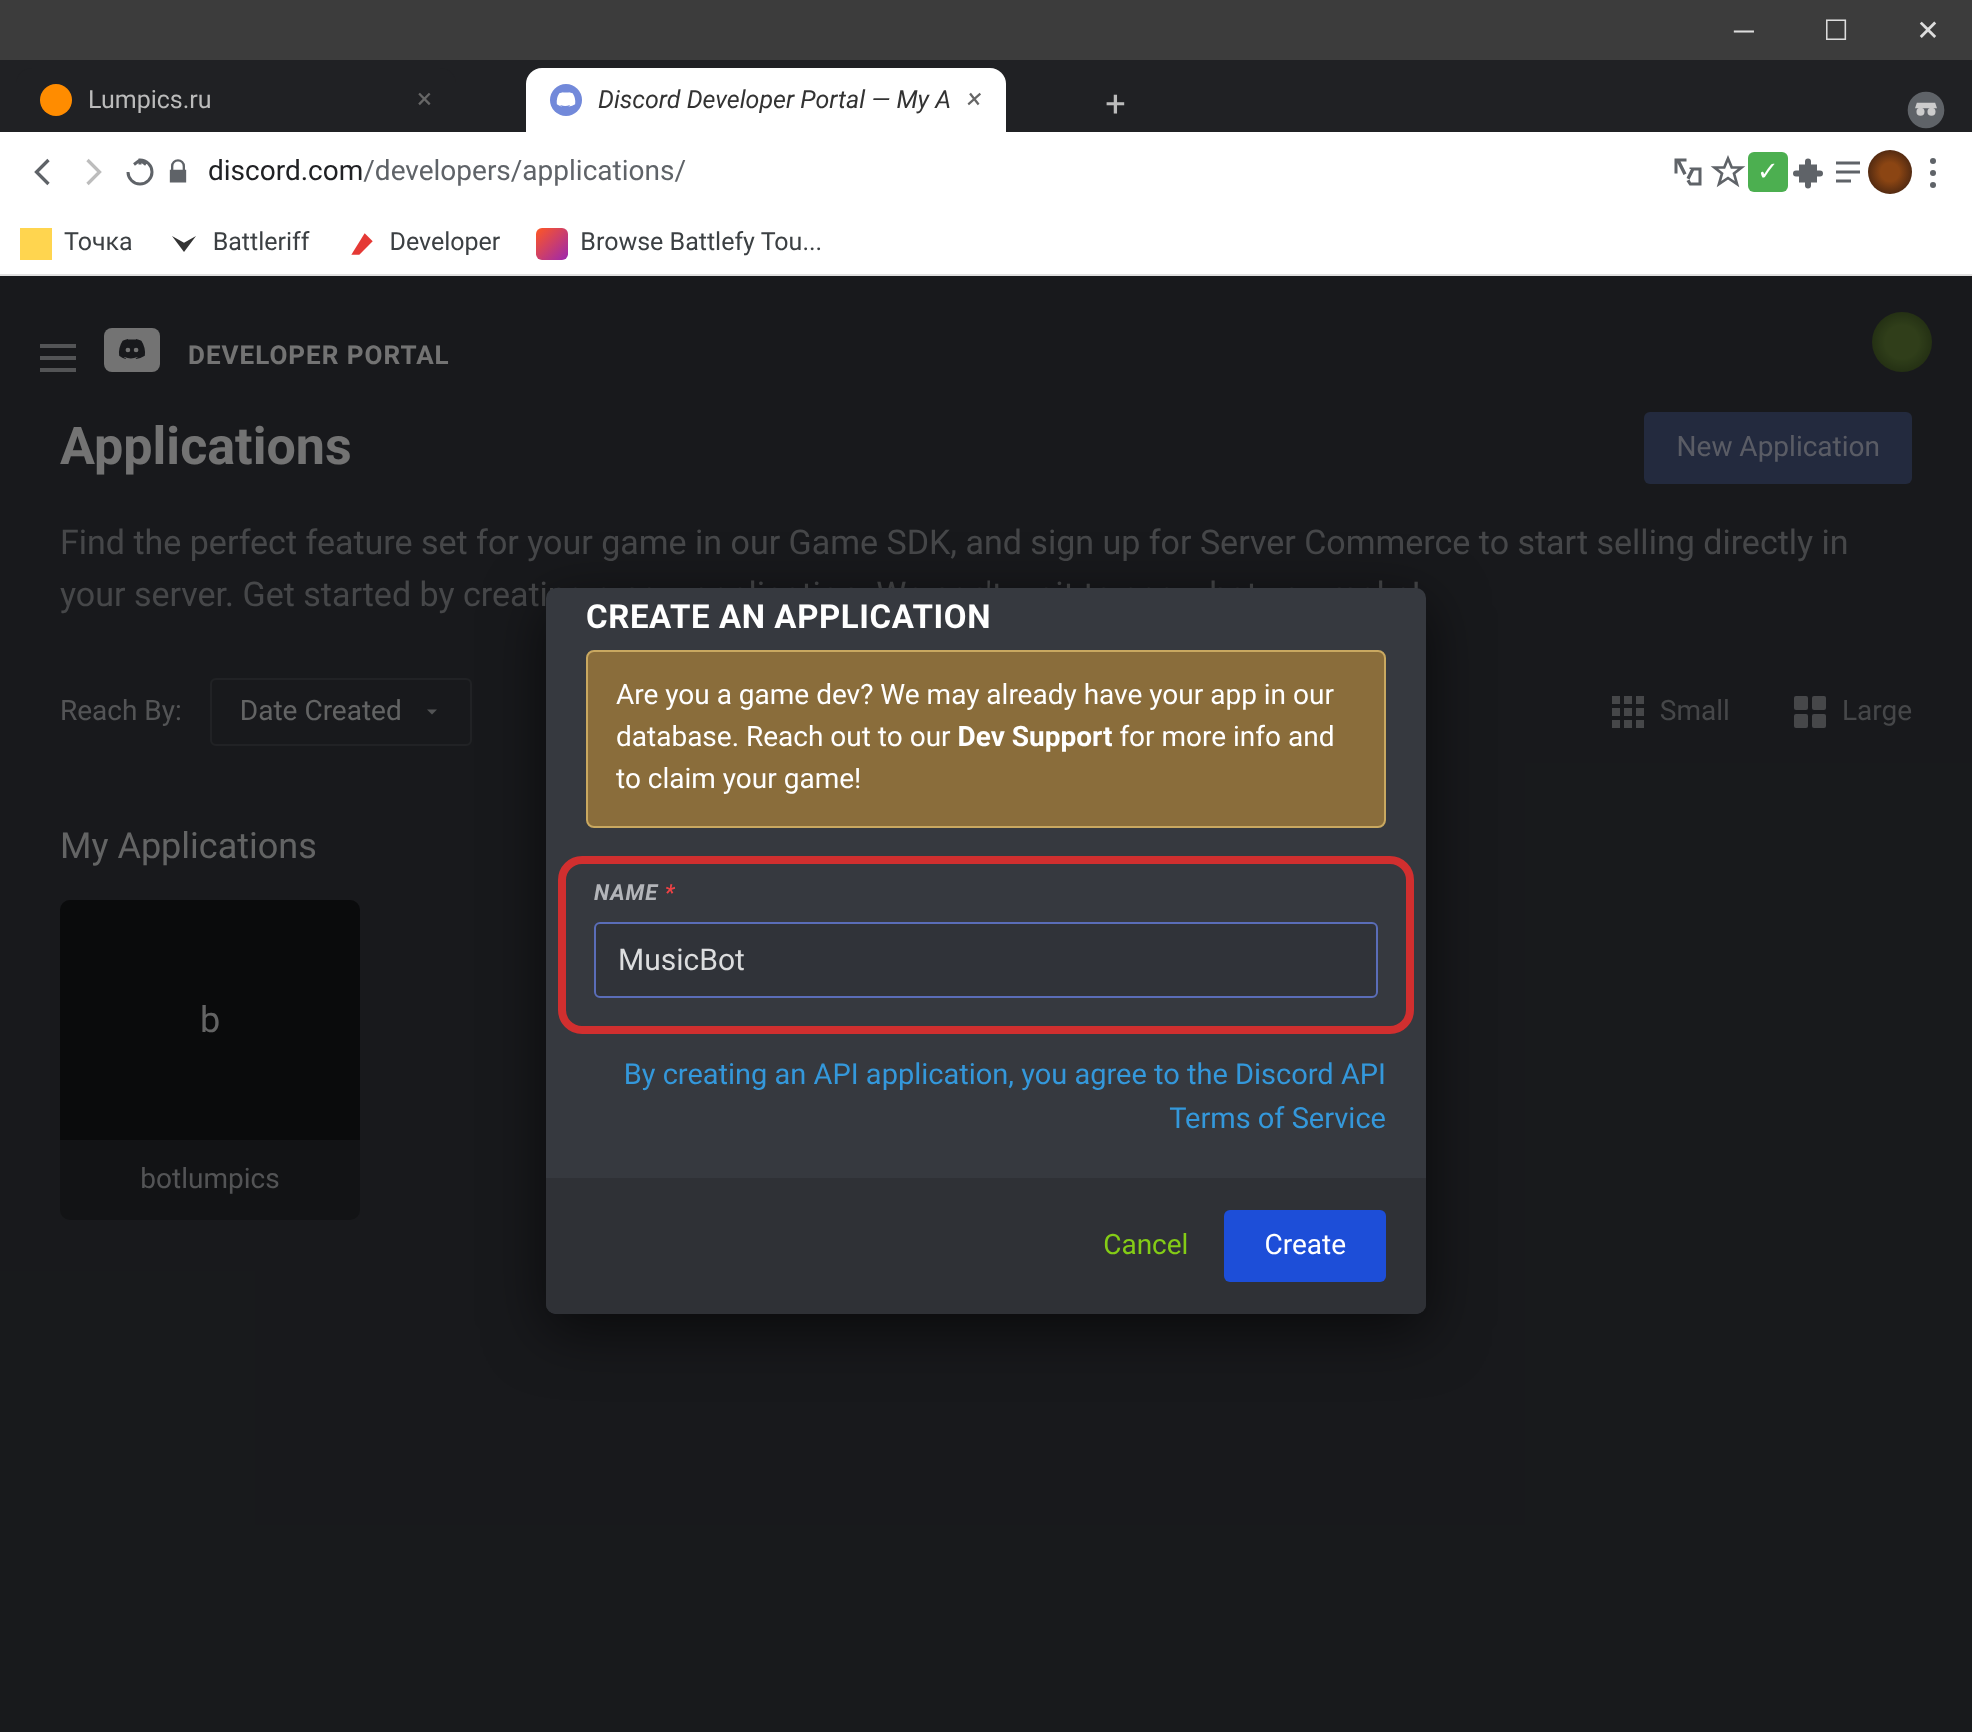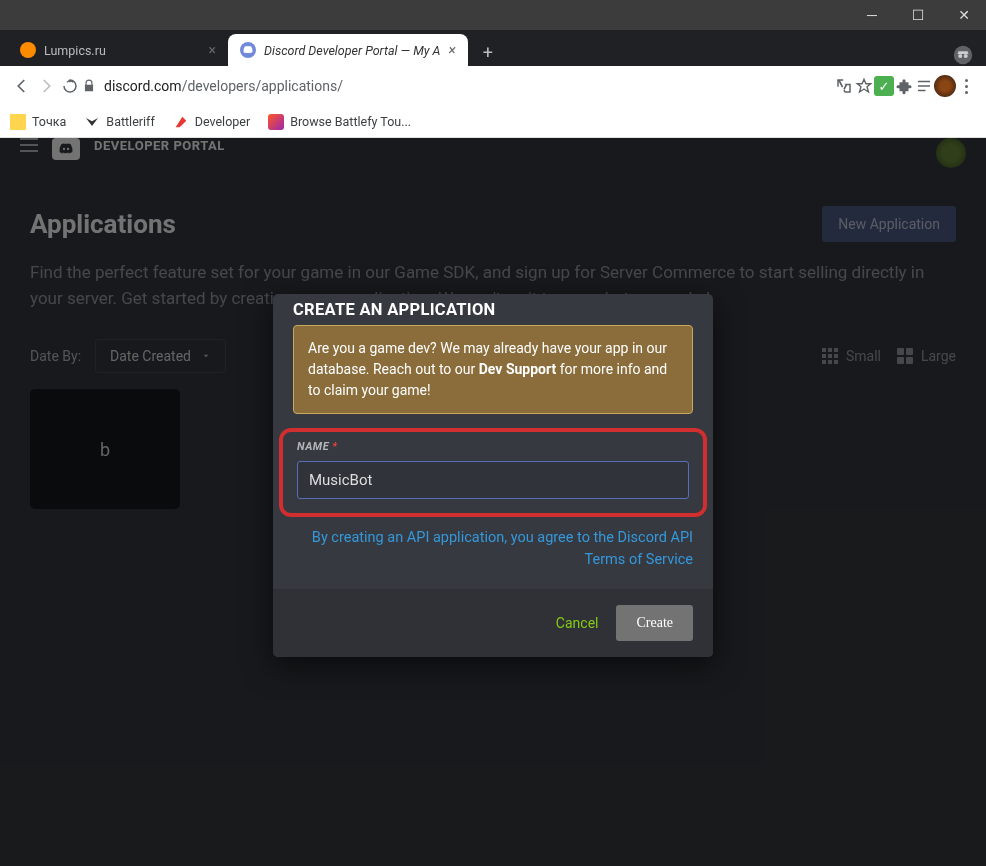--- a/index.html
+++ b/index.html
@@ -3,21 +3,21 @@
 <meta charset="utf-8">
 <style>
 * { margin: 0; padding: 0; box-sizing: border-box; font-family: -apple-system, BlinkMacSystemFont, "Segoe UI", Roboto, sans-serif; }
 body { background: #1a1a1a; width: 986px; height: 866px; overflow: hidden; }
 
 
 .browser-chrome { background: #202124; }
 .window-controls { height: 30px; background: #3c3c3c; display: flex; justify-content: flex-end; align-items: center; padding: 0 8px; gap: 18px; }
 .win-btn { width: 28px; height: 28px; display: flex; align-items: center; justify-content: center; color: #ddd; font-size: 14px; }
 
-.tab-strip { display: flex; align-items: flex-end; height: 36px; background: #202124; padding-left: 8px; }
+.tab-strip { display: flex; align-items: flex-end; height: 36px; background: #202124; padding-left: 8px; gap: 35px; }
 .tab { display: flex; align-items: center; height: 32px; padding: 0 12px; border-radius: 8px 8px 0 0; gap: 8px; font-size: 12.5px; min-width: 220px; position: relative; }
 .tab.inactive { background: #202124; color: #bbb; }
 .tab.active { background: #fff; color: #333; font-style: italic; }
 .tab-favicon { width: 16px; height: 16px; border-radius: 50%; display:flex; align-items:center; justify-content:center; }
 .tab-close { margin-left: auto; color: #666; font-size: 14px; }
 .new-tab { width: 28px; height: 28px; display:flex; align-items:center; justify-content:center; color:#bbb; font-size:18px; margin-left:6px; }
 .incognito-badge { margin-left:auto; margin-right:12px; width:22px; height:22px; }
 
 .addr-bar { background: #fff; height: 40px; display: flex; align-items: center; padding: 0 10px; gap: 0; }
 .nav-btn { color: #5f6368; display:flex; align-items:center; justify-content:center; width:24px; height:24px; }
@@ -32,38 +32,38 @@
 .menu-dots span { width:3px; height:3px; border-radius:50%; background:#5f6368; }
 
 .bookmarks { background: #fff; height: 32px; display: flex; align-items: center; padding: 0 10px; gap: 18px; border-bottom: 1px solid #e0e0e0; }
 .bookmark { display:flex; align-items:center; gap:6px; font-size:12.5px; color:#3c4043; }
 .bm-icon { width:16px; height:16px; display:flex; align-items:center; justify-content:center; }
 
 
 .page { position: relative; background: #36393f; height: calc(866px - 30px - 36px - 40px - 32px); }
 .dimmer { position:absolute; inset:0; background: rgba(0,0,0,0.55); }
 
-.topbar { height: 48px; display:flex; align-items:flex-start; padding: 0 20px; gap:14px; color:#b9bbbe; }
+.topbar { height: 48px; display:flex; align-items:flex-end; padding: 0 20px; gap:14px; color:#b9bbbe; }
 .hamburger { display:flex; flex-direction:column; gap:4px; }
 .hamburger span{ width:18px; height:2px; background:#b9bbbe; }
 .discord-logo { width:28px; height:22px; background:#fff; border-radius:4px; display:flex; align-items:center; justify-content:center; }
 .discord-logo svg{ width:18px; height:14px; }
 .portal-title { font-weight:700; font-size:13px; letter-spacing:0.5px; color:#fff; }
 .user-avatar { margin-left:auto; width:30px; height:30px; border-radius:50%; background:radial-gradient(circle,#6a8a3a 40%,#3a5020 100%); }
 
 .content { padding: 20px 30px; color:#b9bbbe; }
 .hdr-row { display:flex; justify-content:space-between; align-items:center; margin-bottom:18px; }
 .page-heading { font-size:26px; font-weight:700; color:#fff; }
 .new-app-btn { background:#4f5d89; color:#c7cde0; padding:10px 16px; border-radius:3px; font-size:14px; }
 .intro { font-size:17px; line-height:1.5; color:#9b9ea3; margin-bottom:28px; }
 
 .sort-row { display:flex; align-items:center; gap:14px; font-size:14px; color:#b9bbbe; }
 .sort-label { color:#b9bbbe; }
 .sort-select { border:1px solid #4a4d52; padding:8px 14px; border-radius:3px; display:flex; align-items:center; gap:10px; color:#dcddde; }
-.view-toggles { margin-left:auto; display:flex; gap:16px; align-items:center; }
+.view-toggles { margin-left:auto; display:flex; gap:32px; align-items:center; }
 .view-opt { display:flex; align-items:center; gap:8px; color:#9b9ea3; font-size:14px; }
 .grid-icon { display:grid; grid-template-columns:repeat(3,4px); grid-template-rows:repeat(3,4px); gap:2px; }
 .grid-icon span { background:#9b9ea3; width:4px; height:4px; }
 .grid-icon.large { grid-template-columns:repeat(2,7px); grid-template-rows:repeat(2,7px); gap:2px; }
 .grid-icon.large span { width:7px; height:7px; border-radius:1px; }
 
 .section-title { margin-top:40px; font-size:18px; color:#dcddde; }
 .app-card { margin-top:16px; width:150px; background:#292b2f; border-radius:5px; overflow:hidden; }
 .app-thumb { height:120px; background:#18191c; display:flex; align-items:center; justify-content:center; color:#dcddde; font-size:18px; }
 .app-name { padding:12px; text-align:center; color:#b9bbbe; font-size:14px; }
@@ -73,21 +73,21 @@
 .modal-header { padding:6px 20px; font-size:16.5px; font-weight:700; color:#fff; letter-spacing:0.3px; }
 .notice { margin:0 20px 14px; background:#8a6d3b; border:1px solid #c9a860; border-radius:4px; padding:12px 14px; color:#fff; font-size:14px; line-height:1.5; }
 .notice strong { font-weight:700; }
 .highlight-frame { margin:0 6px 10px; border:4px solid #d12f2f; border-radius:12px; padding:8px 14px 14px; }
 .field-label { font-size:11px; font-weight:700; color:#b3b5b9; letter-spacing:0.5px;font-style:italic; }
 .field-label .req { color:#ed4245; }
 .name-input { margin-top:8px; width:100%; background:#303339; border:1px solid #5a6db8; border-radius:3px; padding:9px 11px; color:#dcddde; font-size:15px; outline:none; }
 .tos { margin:10px 20px 18px; color:#3498db; font-size:14.5px; line-height:1.5;text-align:right; }
 .modal-footer { background:#2f3136; padding:16px 20px; display:flex; justify-content:flex-end; gap:18px; border-radius:0 0 5px 5px; }
 .btn-cancel { color:#84cc16; font-size:14px; display:flex; align-items:center;text-align:center; }
-.btn-create { background:#737373; color:#fff; padding:10px 20px; border-radius:3px; font-size:14px;font-family:Liberation Serif, serif; }
+.btn-create { background:#1d4ed8; color:#fff; padding:10px 20px; border-radius:3px; font-size:14px; }
 
 svg { display:block; }
 </style>
 </head>
 <body>
 
 <div class="browser-chrome">
   <div class="window-controls">
     <div class="win-btn">─</div>
     <div class="win-btn">☐</div>
@@ -220,21 +220,21 @@
   </div>
 
   <div class="content">
     <div class="hdr-row">
       <div class="page-heading">Applications</div>
       <div class="new-app-btn">New Application</div>
     </div>
     <div class="intro">Find the perfect feature set for your game in our Game SDK, and sign up for Server Commerce to start selling directly in your server. Get started by creating a new application. We can't wait to see what you make!</div>
 
     <div class="sort-row">
-      <span class="sort-label">Date By:</span>
+      <span class="sort-label">Reach By:</span>
       <div class="sort-select">
         <span>Date Created</span>
         <svg width="10" height="10" viewBox="0 0 24 24">
             <path fill="#b9bbbe" d="M6 9l6 6 6-6z"></path>
           </svg>
       </div>
       <div class="view-toggles">
         <div class="view-opt">
           <div class="grid-icon">
               <span></span>
@@ -254,22 +254,24 @@
               <span></span>
               <span></span>
               <span></span>
               <span></span>
             </div>
           <span>Large</span>
         </div>
       </div>
     </div>
 
+    <div class="section-title">My Applications</div>
     <div class="app-card">
       <div class="app-thumb">b</div>
+      <div class="app-name">botlumpics</div>
     </div>
   </div>
 
   <div class="dimmer"></div>
 
   <div class="modal">
     <div class="modal-header">CREATE AN APPLICATION</div>
     <div class="notice">
       <span>Are you a game dev? We may already have your app in our database. Reach out to our </span><strong>Dev Support</strong><span> for more info and to claim your game!</span>
     </div>

